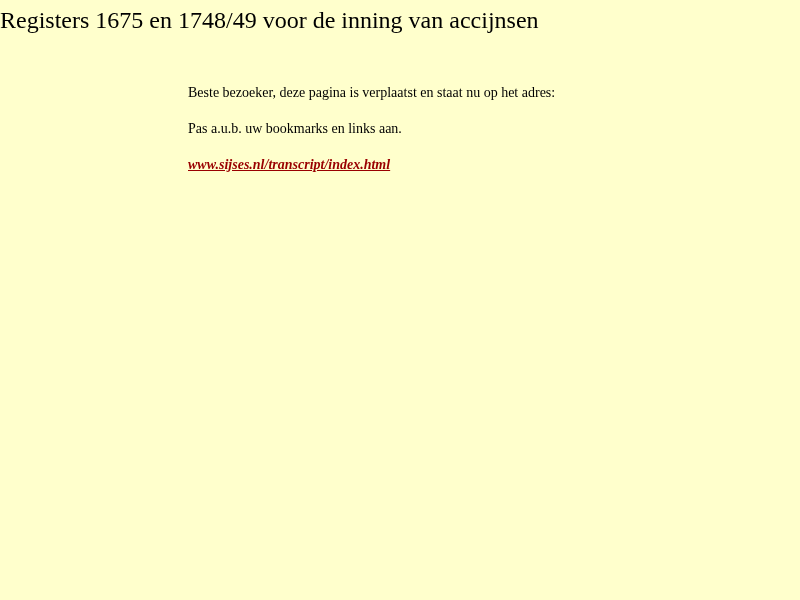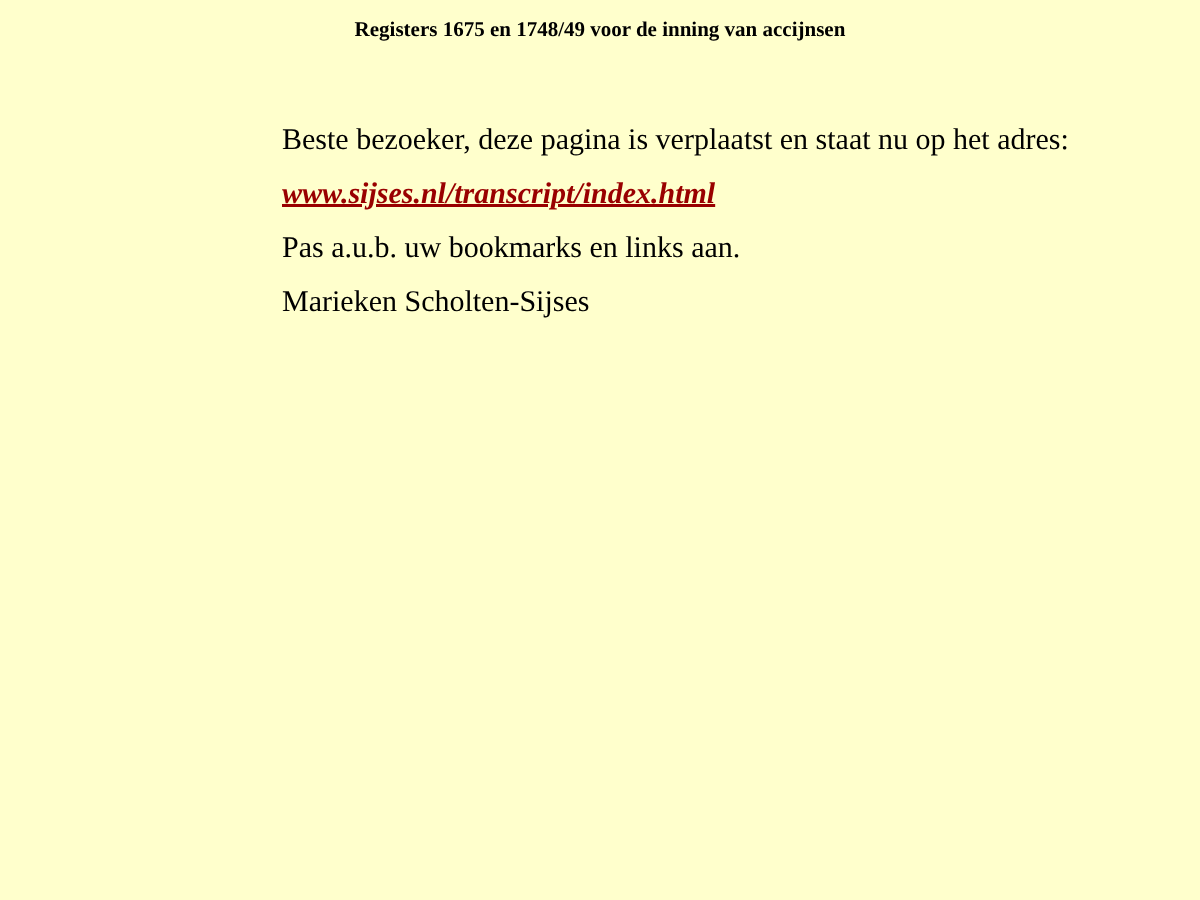--- a/index.html
+++ b/index.html
@@ -6,49 +6,47 @@
     margin: 0;
     padding: 0;
   }
   body {
     width: 800px;
     height: 600px;
     overflow: hidden;
     font-family: "Liberation Serif", "DejaVu Serif", serif;
   }
   h1.page-title {
-    font-size: 14px;
+    font-size: 24px;
     line-height: 21px;
-    font-weight: bold;
-    text-align: center;
+    font-weight: normal;
     margin: 10px 0 0 0;
   }
   .notice-content {
     margin: 53px 0 0 188px;
   }
   .notice-content p {
-    font-size: 20px;
+    font-size: 14px;
     line-height: 18px;
     margin: 0 0 18px 0;
   }
   a.redirect-link {
     font-style: italic;
     font-weight: bold;
     text-decoration: underline;
   }
 </style>
 </head>
 <body style="background-color: rgb(255, 255, 204); color: rgb(0, 0, 0);">
 
 <h1 class="page-title">Registers 1675 en 1748/49 voor de inning van accijnsen</h1>
 
 <div class="notice-content">
 
   <p>Beste bezoeker, deze pagina is verplaatst en staat nu op het adres:</p>
 
+  <p>Pas a.u.b. uw bookmarks en links aan.</p>
+
   <p><a class="redirect-link" href="#" style="color: rgb(153, 0, 0);">www.sijses.nl/transcript/index.html</a></p>
 
-  <p>Pas a.u.b. uw bookmarks en links aan.</p>
 
-
-  <p>Marieken Scholten-Sijses</p>
 
 </div>
 
 </body></html>

